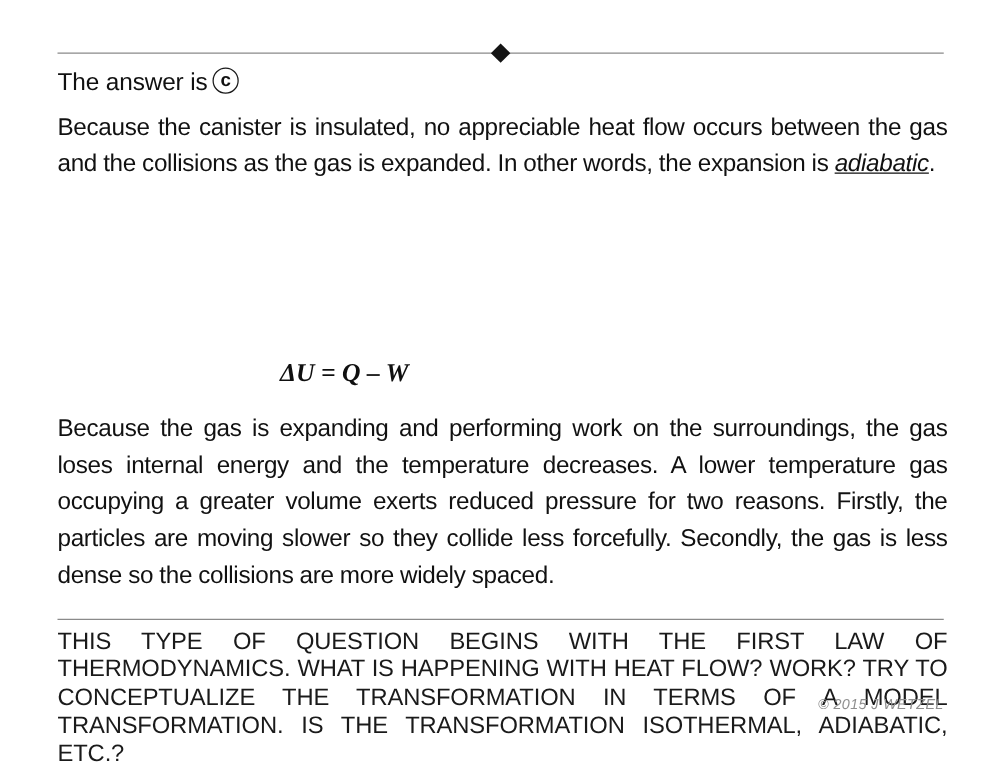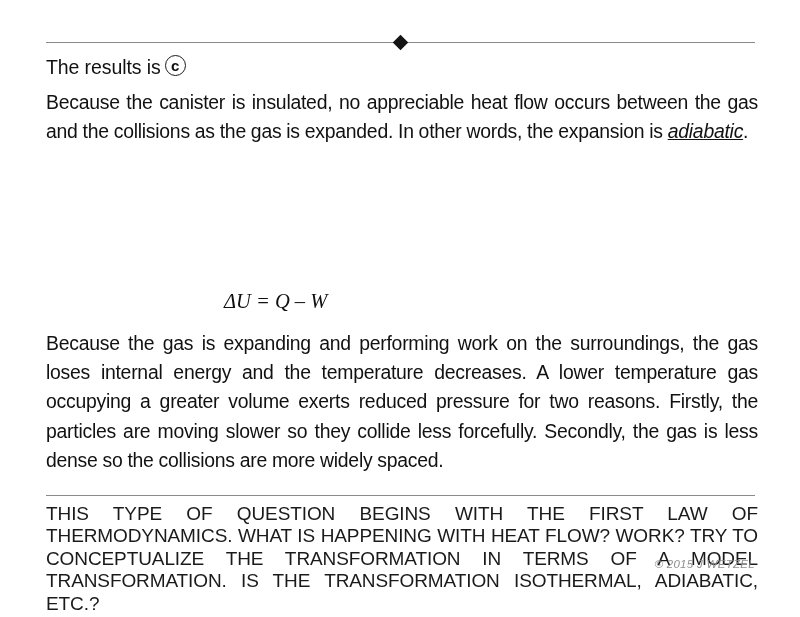--- a/index.html
+++ b/index.html
@@ -104,22 +104,23 @@
   .equations {
     position: absolute;
     left: 224px;
     top: 288px;
     font-family: "Liberation Serif", "DejaVu Serif", serif;
     font-style: italic;
     color: #0f0f0f;
   }
   .eq-row {
     display: flex;
-    align-items: flex-end;
+    align-items: flex-start;
     height: 25px;
+    font-weight: bold;
   }
   .eq-math {
     width: 125px;
     font-size: 20.5px;
     white-space: nowrap;
   }
   .eq-desc {
     font-size: 16.5px;
     white-space: nowrap;
   }
@@ -170,21 +171,21 @@
 <body>
 
 <div class="page">
 
   <div class="top-rule-wrap">
     <div class="top-rule"></div>
     <div class="diamond"></div>
   </div>
 
   <div class="answer-line">
-    <span class="lbl">The results is</span><span class="answer-circle">c</span>
+    <span class="lbl">The answer is</span><span class="answer-circle">c</span>
   </div>
 
   <p class="para" id="para1"><span>Because the canister is insulated, no appreciable heat flow occurs between the gas and the collisions as the gas is expanded.  In other words, the expansion is </span><em>adiabatic</em><span>.</span></p>
 
 
   <div class="equations">
     <div class="eq-row">
       <span class="eq-math">ΔU = Q – W</span>
     </div>
   </div>

